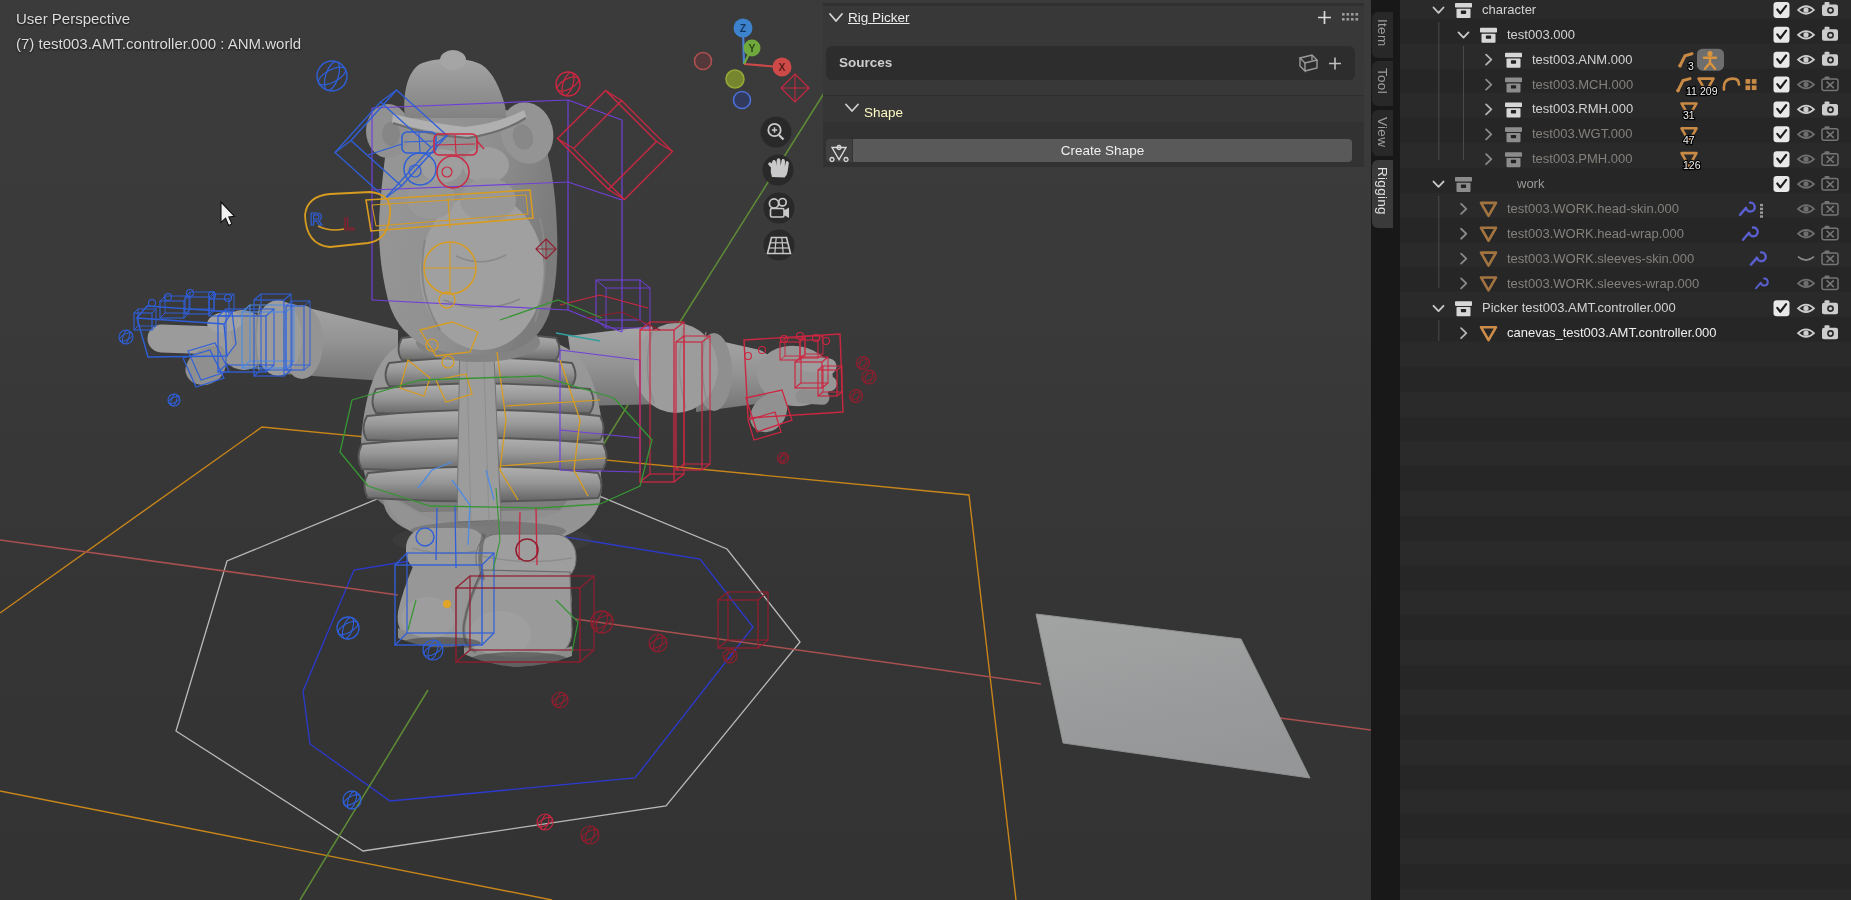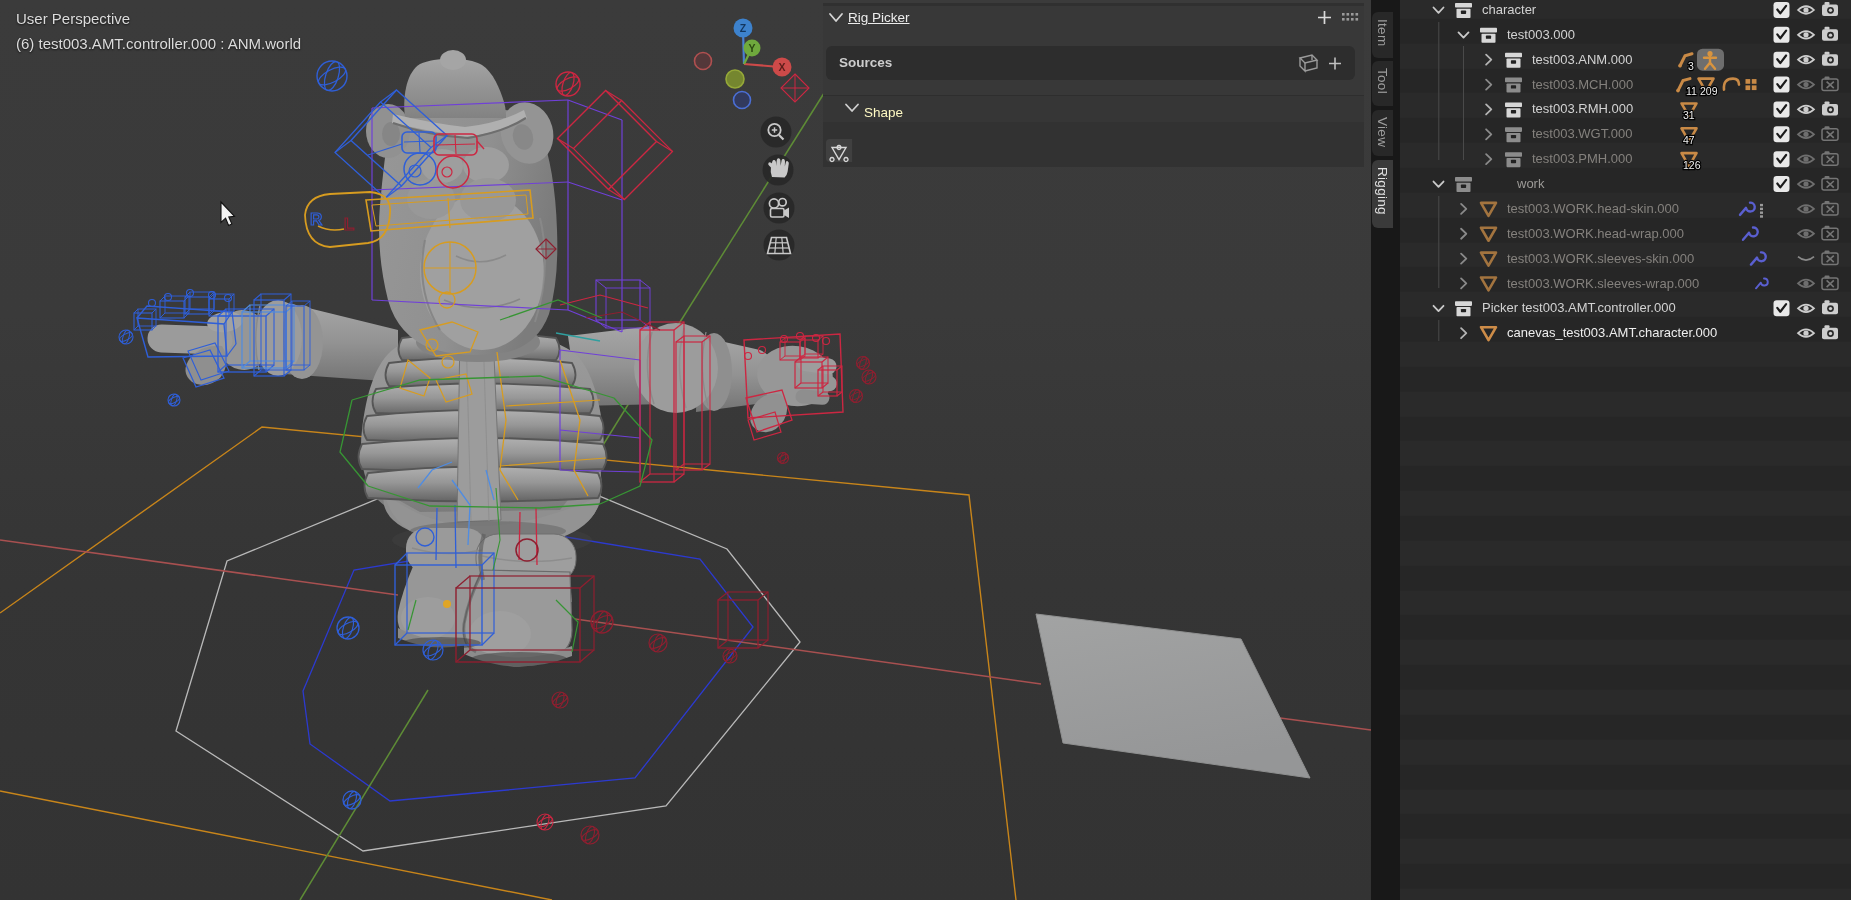--- a/index.html
+++ b/index.html
@@ -428,28 +428,29 @@
 <rect x="770.5" y="208.5" width="13.5" height="8.5" rx="1.5" fill="none" stroke="#c9c9c9" stroke-width="1.6"></rect>
 <path d="M784,210.5 L789,207.5 L789,218 L784,215 Z" fill="#c9c9c9"></path>
 <path d="M771.5,237.5 L786.5,237.5 L790.5,253.5 L767.5,253.5 Z" fill="none" stroke="#c9c9c9" stroke-width="1.6"></path>
 <line x1="776.2" y1="237.5" x2="774.8" y2="253.5" stroke="#c9c9c9" stroke-width="1.2"></line>
 <line x1="781.8" y1="237.5" x2="783.2" y2="253.5" stroke="#c9c9c9" stroke-width="1.2"></line>
 <line x1="770.2" y1="242.8" x2="787.8" y2="242.8" stroke="#c9c9c9" stroke-width="1.2"></line>
 <line x1="768.9" y1="248" x2="789.2" y2="248" stroke="#c9c9c9" stroke-width="1.2"></line>
 <path d="M221,202 L221,222.5 L225.6,218.2 L228.6,225.4 L231.8,223.9 L228.8,216.9 L234.5,216.3 Z" fill="#f2f2f2" stroke="#111" stroke-width="1.1"></path>
     </svg>
     <div class="vptext" style="left:16px;top:10px;">User Perspective</div>
-    <div class="vptext" style="left:16px;top:35px;">(6) test003.AMT.controller.000 : ANM.world</div>
+    <div class="vptext" style="left:16px;top:35px;">(7) test003.AMT.controller.000 : ANM.world</div>
   </div>
   <div id="panel">
       <div style="position:absolute;left:0;top:0;width:100%;height:3px;background:#303030;"></div>
     <div class="subhdr"></div>
     <div class="sub"></div>
     <div id="srcbox"></div>
     <div id="iconbox"></div>
+    <div id="createbtn">Create Shape</div>
     <svg width="541" height="167" viewBox="0 0 541 167" style="position:absolute;left:0;top:0">
 <path d="M7,11 L13,18 L19,11" fill="none" stroke="#d5d5d5" stroke-width="1.8" stroke-linecap="round" stroke-linejoin="round"></path>
 <path d="M495,14.5 L508,14.5 M501.5,8 L501.5,21" stroke="#d9d9d9" stroke-width="1.7"></path>
 <g fill="#9a9a9a">
 <rect x="519" y="10" width="2.6" height="2.6"></rect>
           <rect x="523.5" y="10" width="2.6" height="2.6"></rect>
           <rect x="528" y="10" width="2.6" height="2.6"></rect>
           <rect x="532.5" y="10" width="2.6" height="2.6"></rect>
 <rect x="519" y="15" width="2.6" height="2.6"></rect>
           <rect x="523.5" y="15" width="2.6" height="2.6"></rect>
@@ -666,14 +667,14 @@
       <div class="olabel dim" style="left:132px;top:76.6px">test003.MCH.000</div>
       <div class="olabel bright" style="left:132px;top:101.4px">test003.RMH.000</div>
       <div class="olabel dim" style="left:132px;top:126.3px">test003.WGT.000</div>
       <div class="olabel dim" style="left:132px;top:151.2px">test003.PMH.000</div>
       <div class="olabel work" style="left:82px;top:176.0px">work</div>
       <div class="olabel dim" style="left:107px;top:200.9px">test003.WORK.head-skin.000</div>
       <div class="olabel dim" style="left:107px;top:225.7px">test003.WORK.head-wrap.000</div>
       <div class="olabel dim" style="left:107px;top:250.6px">test003.WORK.sleeves-skin.000</div>
       <div class="olabel dim" style="left:107px;top:275.5px">test003.WORK.sleeves-wrap.000</div>
       <div class="olabel bright" style="left:82px;top:300.3px">Picker test003.AMT.controller.000</div>
-      <div class="olabel white" style="left:107px;top:325.2px">canevas_test003.AMT.character.000</div>
+      <div class="olabel white" style="left:107px;top:325.2px">canevas_test003.AMT.controller.000</div>
     </div>
 </div>
 </body></html>

